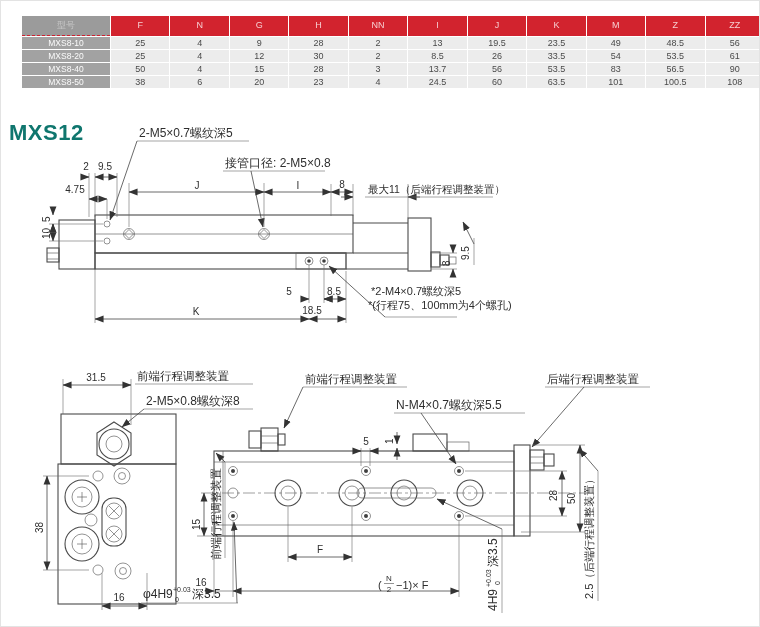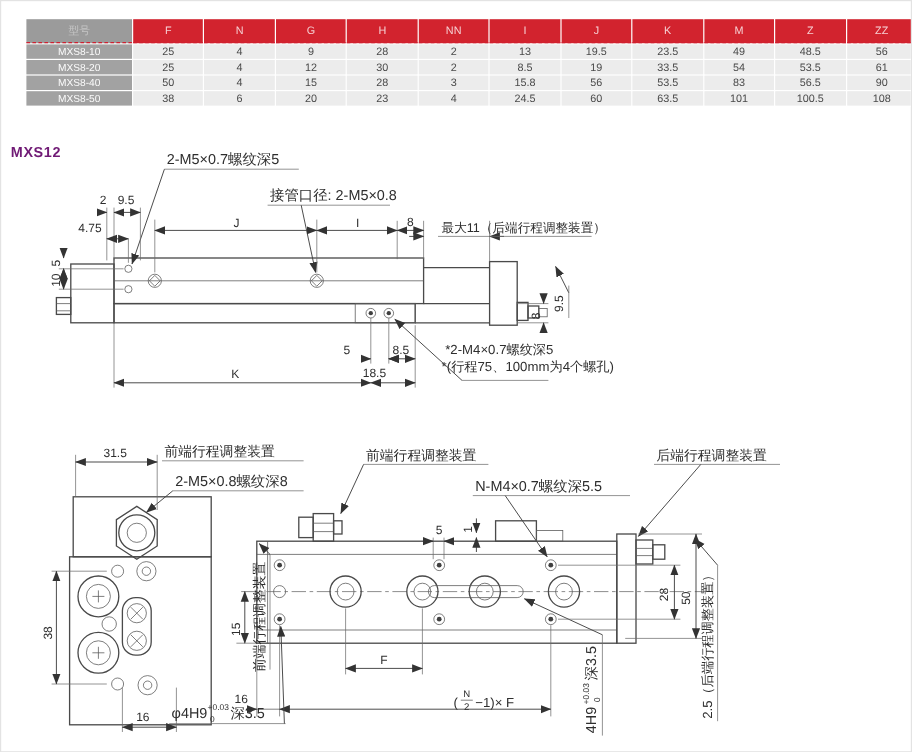--- a/index.html
+++ b/index.html
@@ -12,21 +12,21 @@
   .table-wrap{position:absolute;left:20px;top:14px;width:744px;}
   table.spec{border-collapse:separate;border-spacing:1px;width:100%;table-layout:fixed;background:#fff;}
   table.spec th,table.spec td{
     font-size:9px;text-align:center;vertical-align:middle;padding:0;height:12px;line-height:12px;
   }
   table.spec th{background:#d2232e;color:#f6cfd2;font-weight:normal;height:19px;line-height:19px;border-bottom:1px dashed #cf2030;}
   table.spec th.first{background:#9b9b9b;color:#c6c6c6;width:88px;}
   table.spec td{background:#ececec;color:#4a4a4a;}
   table.spec td.first{background:#a2a2a2;color:#fbfbfb;font-size:8.5px;}
   
-  .sec-heading{position:absolute;left:8px;top:119px;font-size:12px;font-weight:bold;color:#701a75;letter-spacing:0.5px;}
+  .sec-heading{position:absolute;left:8px;top:119px;font-size:22px;font-weight:bold;color:#0f766e;letter-spacing:0.5px;}
   
   svg.draw{position:absolute;left:0;top:0;}
   svg.draw text{fill:#2e2e2e;font-family:"Liberation Sans","DejaVu Sans",sans-serif;}
   .ln{fill:none;stroke:#4a4a4a;stroke-width:1.1;}
   .thin{fill:none;stroke:#5a5a5a;stroke-width:0.65;}
   .ext{fill:none;stroke:#6a6a6a;stroke-width:0.6;}
   .dl{fill:none;stroke:#444;stroke-width:0.8;marker-start:url(#ar);marker-end:url(#ar);}
   .a1{fill:none;stroke:#444;stroke-width:0.8;marker-end:url(#ar);}
   .cl{fill:none;stroke:#777;stroke-width:0.7;stroke-dasharray:12 3 3 3;}
   .dot{fill:#3f3f3f;stroke:none;}
@@ -75,34 +75,34 @@
           <td>56</td>
         </tr>
         <tr>
           <td class="first">MXS8-20</td>
           <td>25</td>
           <td>4</td>
           <td>12</td>
           <td>30</td>
           <td>2</td>
           <td>8.5</td>
-          <td>19</td>
+          <td>26</td>
           <td>33.5</td>
           <td>54</td>
           <td>53.5</td>
           <td>61</td>
         </tr>
         <tr>
           <td class="first">MXS8-40</td>
           <td>50</td>
           <td>4</td>
           <td>15</td>
           <td>28</td>
           <td>3</td>
-          <td>15.8</td>
+          <td>13.7</td>
           <td>56</td>
           <td>53.5</td>
           <td>83</td>
           <td>56.5</td>
           <td>90</td>
         </tr>
         <tr>
           <td class="first">MXS8-50</td>
           <td>38</td>
           <td>6</td>

